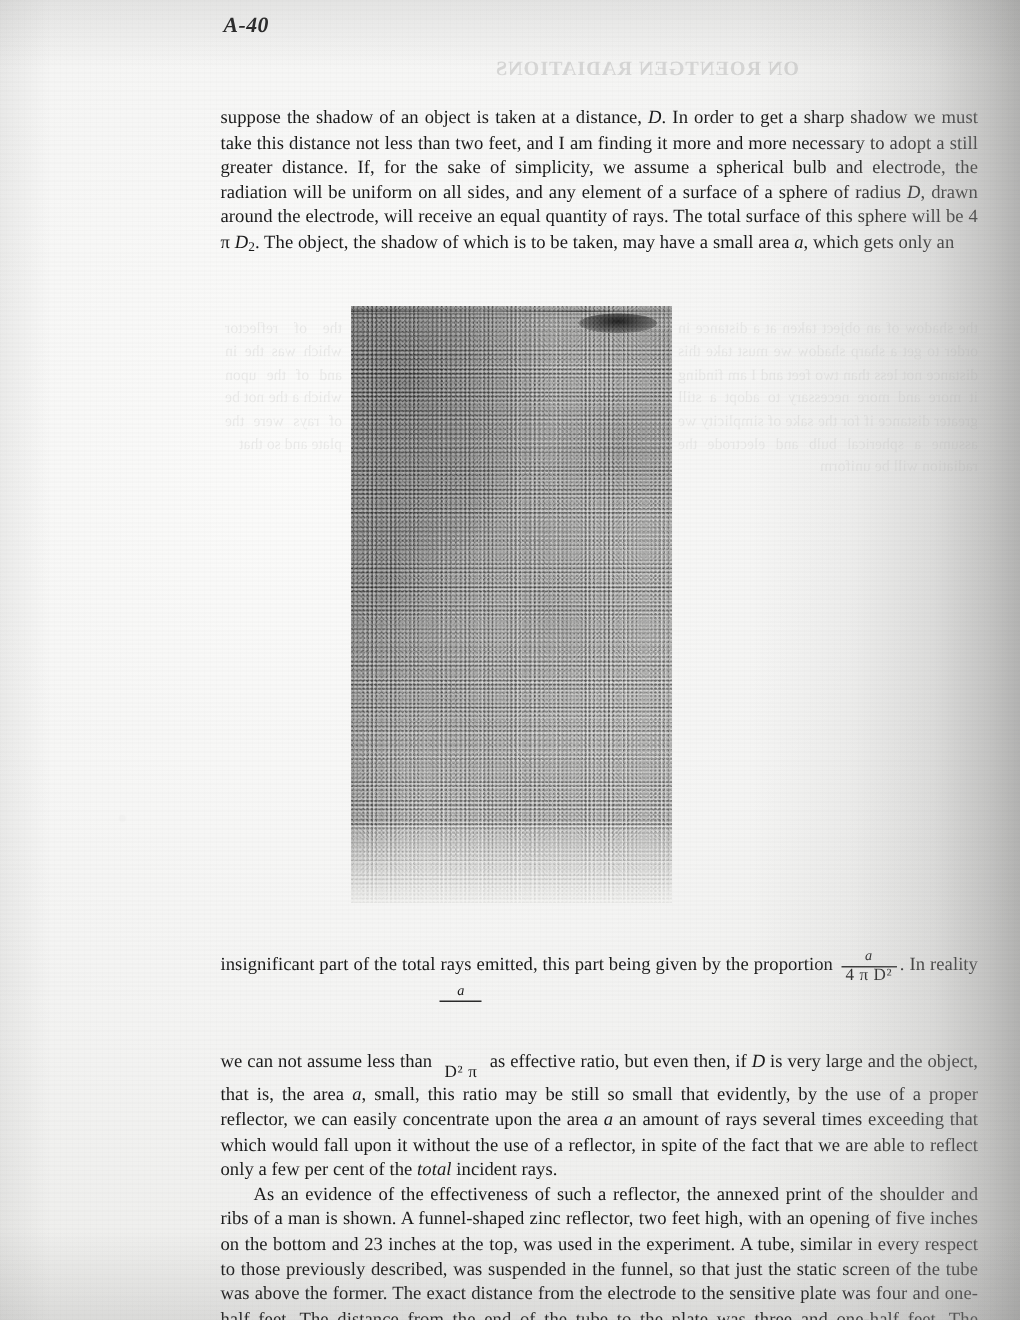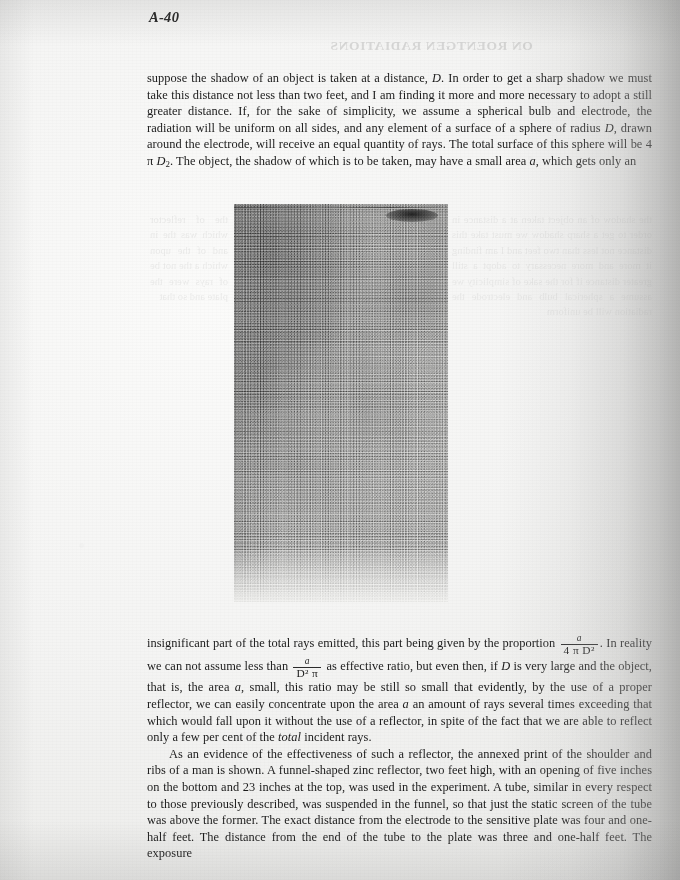--- a/index.html
+++ b/index.html
@@ -161,21 +161,21 @@
     padding: 0 4px 0px 4px;
     letter-spacing: .4px;
   }
   .frac .den {
     display: block;
     border-top: 1px solid #2b2b2b;
     font-size: 11.4px;
     padding: 0px 3px 0 3px;
     letter-spacing: .4px;
   }
-  .frac.no-rule .den { border-top: none; }
+  .frac.no-rule .den { border-top: none; margin-top: 42px; }
   .frac.rule-over .num {
     border-bottom: 1px solid #2b2b2b;
   }
 
   
   .ink-fade {
     position: absolute;
     top: 0; right: 0; bottom: 0;
     width: 150px;
     background: linear-gradient(to right,

